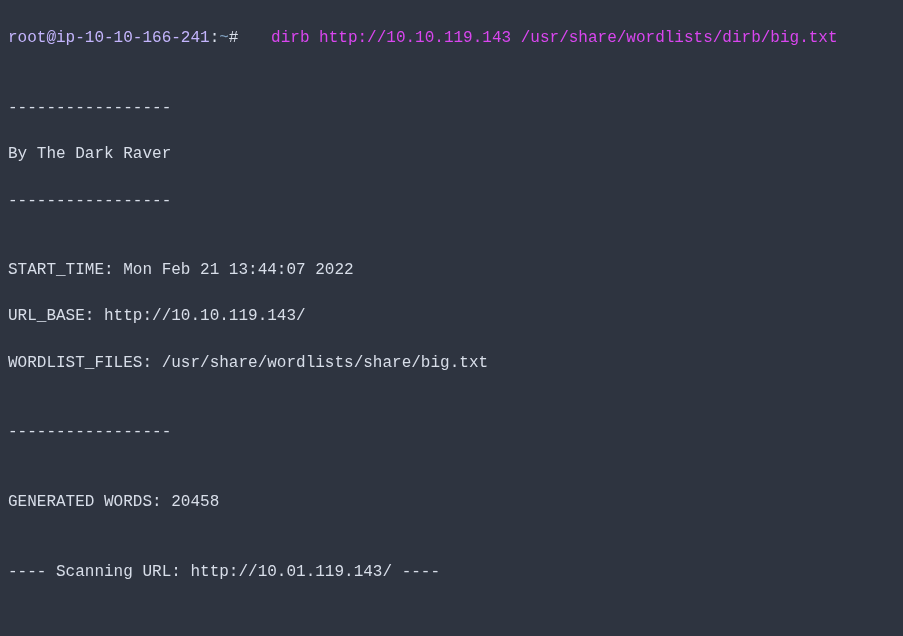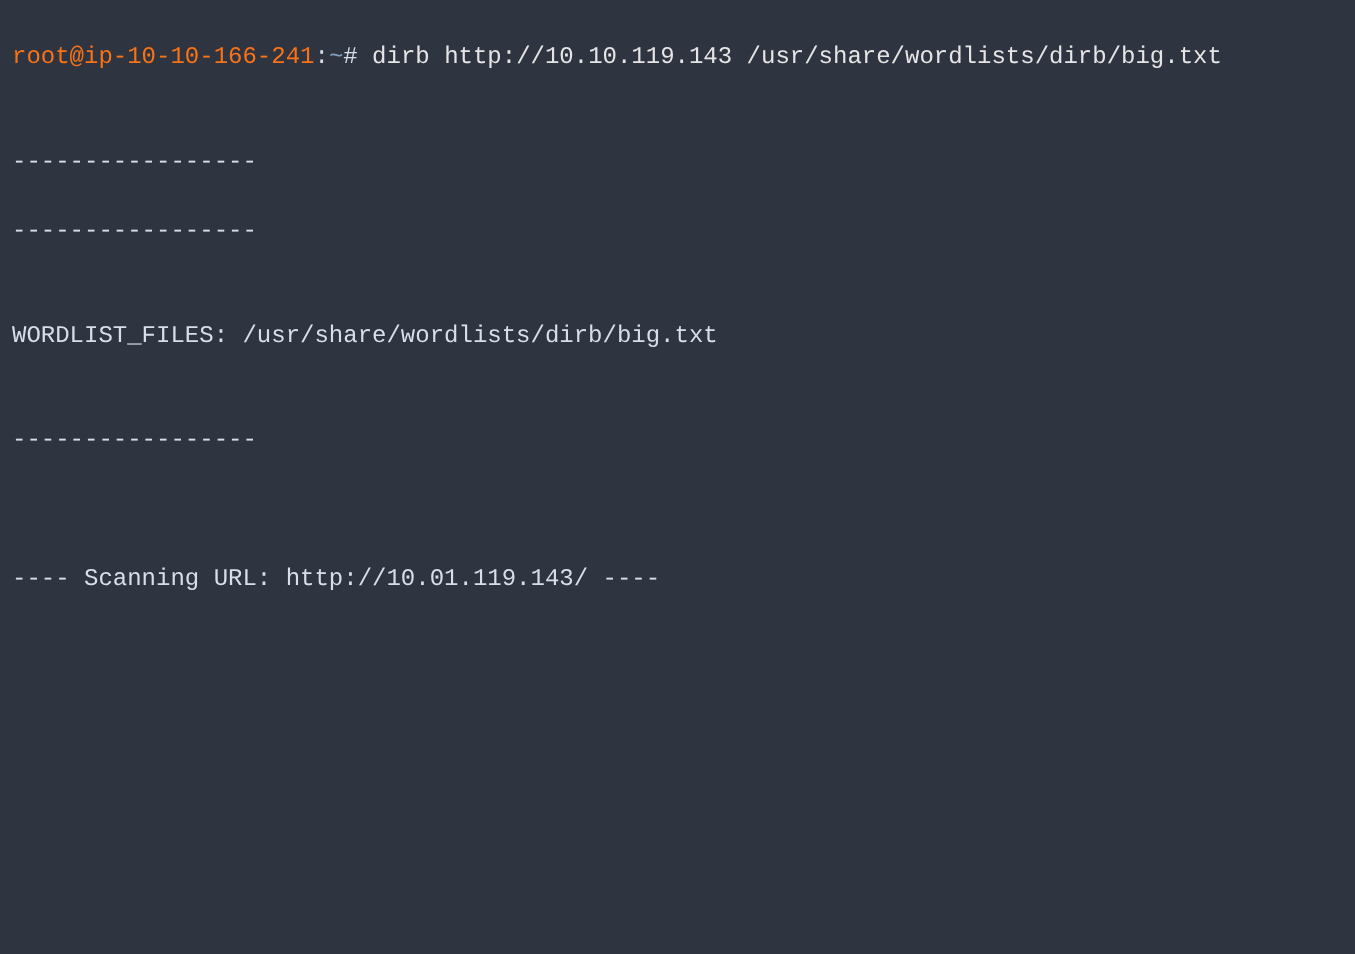--- a/index.html
+++ b/index.html
@@ -15,54 +15,59 @@
       line-height: 1.45;
       padding: 4px 8px;
       width: 903px;
       height: 636px;
       overflow: hidden;
     }
     .terminal {
       white-space: pre;
     }
     .prompt-user {
-      color: #f97316;
+      color: #c4b5fd;
     }
     .prompt-path {
       color: #81A1C1;
     }
     .prompt-symbol {
       color: #D8DEE9;
     }
     .command {
-      color: #e5e5e5;
+      color: #d946ef;
+      margin-left: 23px;
     }
     .output {
       color: #D8DEE9;
     }
     .line {
       display: block;
     }
     .blank {
       height: 1.45em;
     }
   </style>
 </head>
 <body>
 
 <div class="terminal">
 <span class="line"><span class="prompt-user">root@ip-10-10-166-241</span><span class="prompt-symbol">:</span><span class="prompt-path">~</span><span class="prompt-symbol">#</span> <span class="command">dirb http://10.10.119.143 /usr/share/wordlists/dirb/big.txt</span></span>
 <span class="blank"></span>
 <span class="line output">-----------------</span>
+<span class="line output">By The Dark Raver</span>
 <span class="line output">-----------------</span>
 <span class="blank"></span>
-<span class="line output">WORDLIST_FILES: /usr/share/wordlists/dirb/big.txt</span>
+<span class="line output">START_TIME: Mon Feb 21 13:44:07 2022</span>
+<span class="line output">URL_BASE: http://10.10.119.143/</span>
+<span class="line output">WORDLIST_FILES: /usr/share/wordlists/share/big.txt</span>
 <span class="blank"></span>
 <span class="line output">-----------------</span>
 <span class="blank"></span>
+<span class="line output">GENERATED WORDS: 20458</span>
 <span class="blank"></span>
 <span class="line output">---- Scanning URL: http://10.01.119.143/ ----</span>
 
 
 
 <span class="blank"></span>
 
 
 
 

